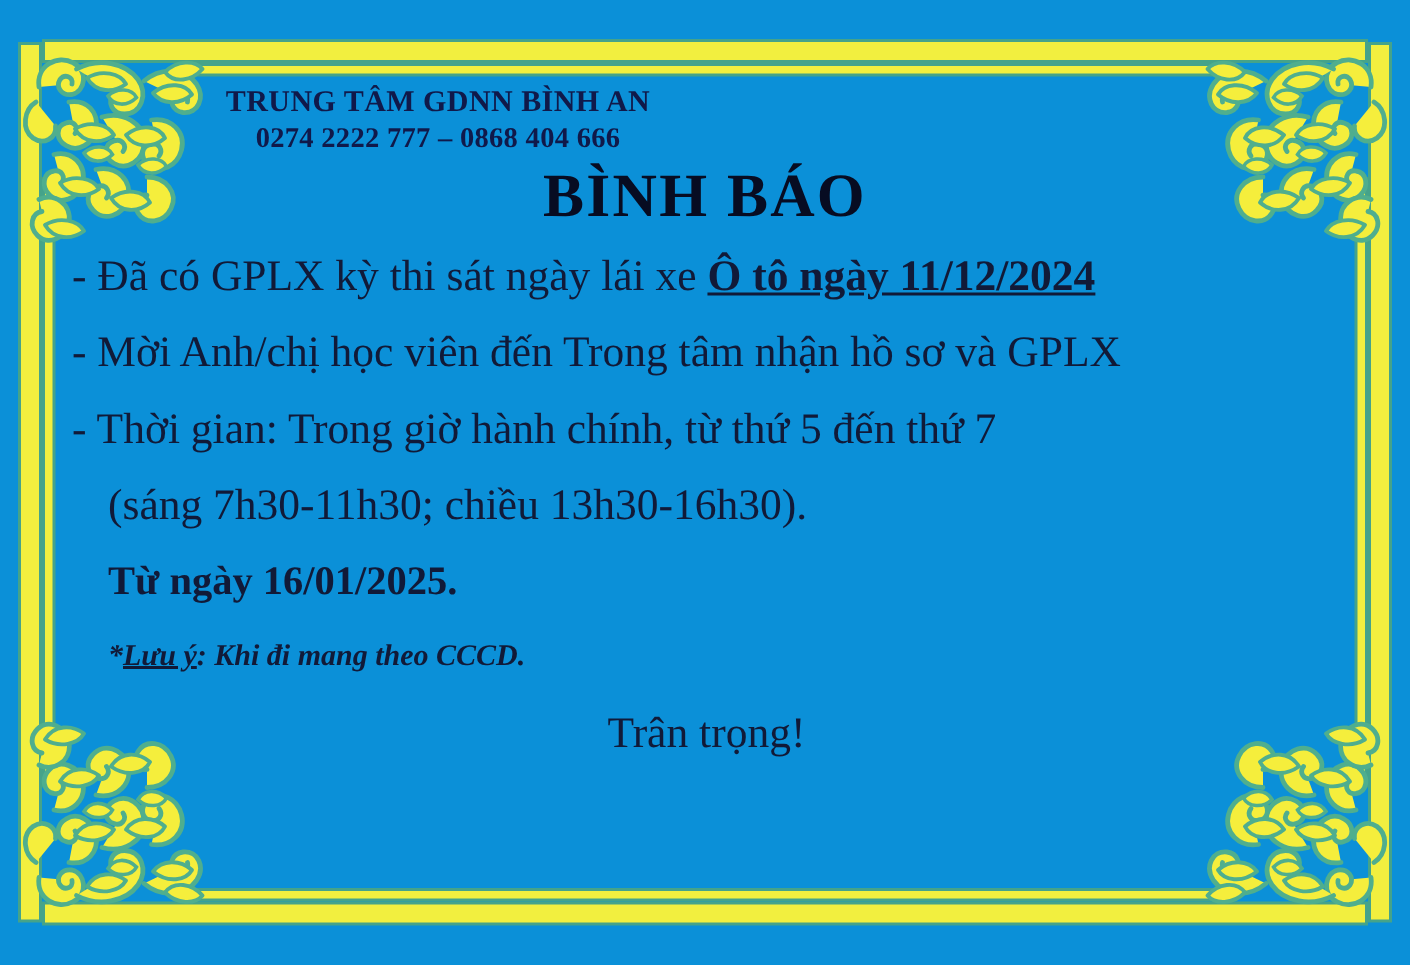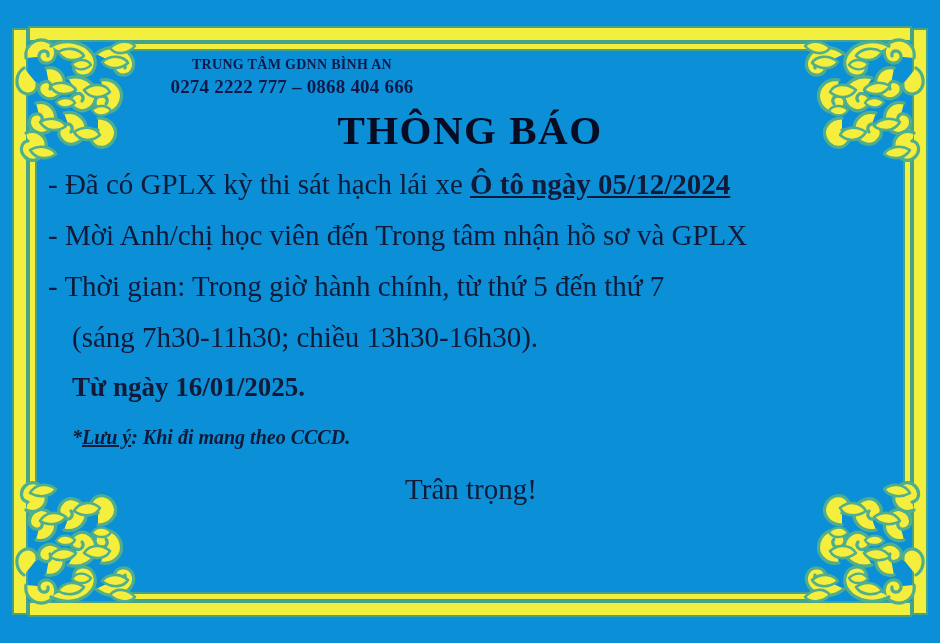--- a/index.html
+++ b/index.html
@@ -33,21 +33,21 @@
   .c-tr{right:6px;top:18px;transform:scaleX(-1);}
   .c-bl{left:6px;bottom:18px;transform:scaleY(-1);}
   .c-br{right:6px;bottom:18px;transform:scale(-1,-1);}
 
   
   .content{position:absolute;left:40px;right:40px;top:34px;bottom:34px;}
 
   .org-block{position:absolute;left:42px;top:24px;width:420px;text-align:center;}
   .org-name{
     font-family:"Liberation Serif", serif;
-    font-weight:bold;font-size:14px;color:#10194a;
+    font-weight:bold;font-size:20px;color:#10194a;
     letter-spacing:.3px;line-height:1.05;
     white-space:nowrap;
   }
   .org-phone{
     font-family:"Liberation Serif", serif;
     font-weight:bold;font-size:19px;color:#10194a;
     margin-top:3px;letter-spacing:.2px;white-space:nowrap;
   }
 
   .title{
@@ -225,25 +225,25 @@
     </svg>
   </div>
 
   <div class="content">
 
     <div class="org-block">
       <div class="org-name">TRUNG TÂM GDNN BÌNH AN</div>
       <div class="org-phone">0274 2222 777 – 0868 404 666</div>
     </div>
 
-    <div class="title">THÔNG BÁO</div>
+    <div class="title">BÌNH BÁO</div>
 
     <div class="body-lines">
 
-      <div class="ln"><span>- Đã có GPLX kỳ thi sát hạch lái xe </span><b class="u">Ô tô ngày 05/12/2024</b></div>
+      <div class="ln"><span>- Đã có GPLX kỳ thi sát ngày lái xe </span><b class="u">Ô tô ngày 11/12/2024</b></div>
 
       <div class="ln"><span>- Mời Anh/chị học viên đến Trong tâm nhận hồ sơ và GPLX</span></div>
 
       <div class="ln"><span>- Thời gian: Trong giờ hành chính, từ thứ 5 đến thứ 7</span></div>
 
       <div class="ln indent">(sáng 7h30-11h30; chiều 13h30-16h30).</div>
 
       <div class="bold-date">Từ ngày 16/01/2025.</div>
 
       <div class="note"><span>*</span><span class="u">Lưu ý</span><span>: Khi đi mang theo CCCD.</span></div>

